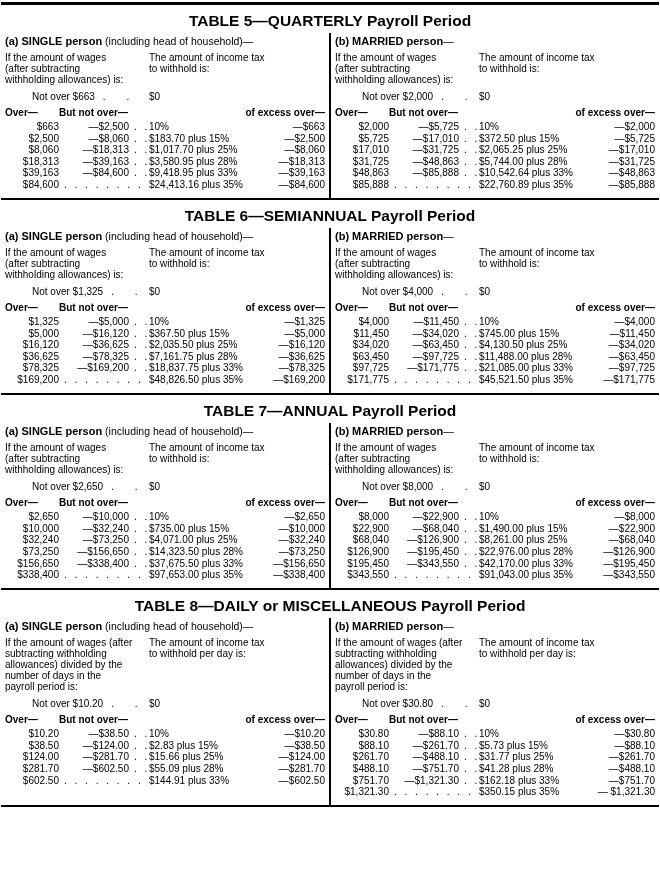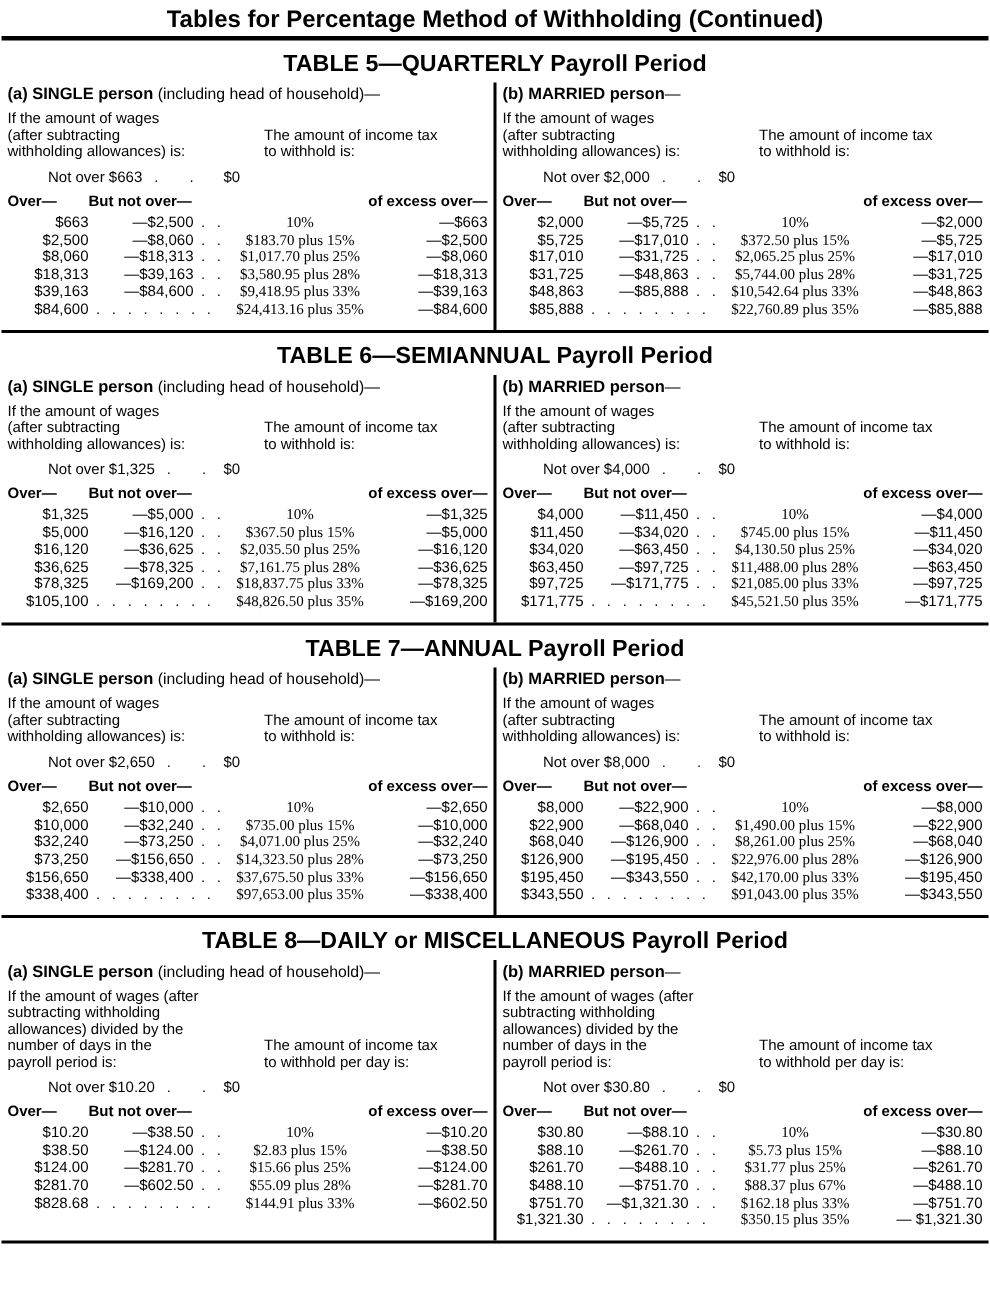--- a/index.html
+++ b/index.html
@@ -14,49 +14,48 @@
   h1 { font-size:16px; font-weight:bold; text-align:center; margin:3px 0 1px; }
   .subtitle { font-size:10.5px; font-weight:bold; text-align:center; margin:0 0 5px; }
   .rule { height:3px; background:#000; }
   section .rule { height:2.5px; }
   h2 { font-size:15.5px; font-weight:bold; text-align:center; margin:7px 0 3px; }
   .panels { display:flex; align-items:stretch; }
   .panel { flex:1 1 0; min-width:0; padding:1px 4px 7px; }
   .pdivider { width:2px; background:#000; }
   .phead { font-size:11px; font-weight:bold; margin:1px 0 5px; white-space:nowrap; }
   .phead .rest { font-weight:normal; font-size:10.5px;margin-top:48px; }
-  .labels { display:flex; align-items:flex-end; font-size:10px; line-height:11px; margin-bottom:2px;gap:27px; }
+  .labels { display:flex; font-size:10px; line-height:11px; margin-bottom:2px; }
   .wages { width:144px; flex:0 0 144px; }
   .taxlbl { flex:1; }
   .notover { display:flex; align-items:baseline; font-size:10px; margin:6px 0 5px; }
   .no-left { width:144px; flex:0 0 144px; display:flex; }
   .no-label { white-space:nowrap;padding-left:27px; }
   .no-dots { flex:1; overflow:hidden; white-space:nowrap; margin:0 6px 0 8px; }
   .no-dots::after { content:". . . . . . . . . ."; letter-spacing:9px; }
   .colhead { display:flex; font-size:10px; font-weight:bold; margin-bottom:3px; }
   .ch-over { width:54px; flex:0 0 54px; }
   .ch-bno { flex:1; }
   .ch-ex { white-space:nowrap; }
   .rows { font-size:10px; line-height:11.6px; }
   .row { display:flex; white-space:nowrap; }
   .c-over { width:54px; flex:0 0 54px; text-align:right; }
   .c-bno { width:70px; flex:0 0 70px; text-align:right; overflow:hidden; }
   .c-dots { width:20px; flex:0 0 20px; overflow:hidden; padding-left:5px; }
   .c-dots::after { content:". . . . . . . . . . . . . ."; letter-spacing:2.5px; }
-  .c-tax { flex:1; text-align:center; overflow:hidden;font-family:Liberation Serif, serif; }
+  .c-tax { flex:1; text-align:left; overflow:hidden; }
   .c-excess { min-width:74px; text-align:right; }
   .row:last-child .c-bno { width:0; flex:0 0 0; }
   .row:last-child .c-dots { width:90px; flex:0 0 90px; }
 </style>
 </head>
 <body>
 
 <div class="doc">
 
-  <h1>Tables for Percentage Method of Withholding (Continued)</h1>
   <div class="rule"></div>
 
   <section>
     <h2>TABLE 5—QUARTERLY Payroll Period</h2>
     <div class="panels">
       <div class="panel">
         <div class="phead"><b>(a) SINGLE person</b><span class="rest"> (including head of household)—</span></div>
         <div class="labels">
           <div class="wages">
             <div>If the amount of wages</div>
@@ -273,21 +272,21 @@
 
   <div class="row">
     <span class="c-over">$78,325</span>
     <span class="c-bno">—$169,200</span>
     <span class="c-dots"></span>
     <span class="c-tax">$18,837.75 plus 33%</span>
     <span class="c-excess">—$78,325</span>
   </div>
 
   <div class="row">
-    <span class="c-over">$105,100</span>
+    <span class="c-over">$169,200</span>
     <span class="c-bno"></span>
     <span class="c-dots"></span>
     <span class="c-tax">$48,826.50 plus 35%</span>
     <span class="c-excess">—$169,200</span>
   </div>
 </div>
       </div>
       <div class="pdivider"></div>
       <div class="panel">
         <div class="phead"><b>(b) MARRIED person</b><span class="rest">—</span></div>
@@ -583,21 +582,21 @@
 
   <div class="row">
     <span class="c-over">$281.70</span>
     <span class="c-bno">—$602.50</span>
     <span class="c-dots"></span>
     <span class="c-tax">$55.09 plus 28%</span>
     <span class="c-excess">—$281.70</span>
   </div>
 
   <div class="row">
-    <span class="c-over">$828.68</span>
+    <span class="c-over">$602.50</span>
     <span class="c-bno">—$1,301.50</span>
     <span class="c-dots"></span>
     <span class="c-tax">$144.91 plus 33%</span>
     <span class="c-excess">—$602.50</span>
   </div>
 
 </div>
       </div>
       <div class="pdivider"></div>
       <div class="panel">
@@ -649,21 +648,21 @@
     <span class="c-bno">—$488.10</span>
     <span class="c-dots"></span>
     <span class="c-tax">$31.77 plus 25%</span>
     <span class="c-excess">—$261.70</span>
   </div>
 
   <div class="row">
     <span class="c-over">$488.10</span>
     <span class="c-bno">—$751.70</span>
     <span class="c-dots"></span>
-    <span class="c-tax">$88.37 plus 67%</span>
+    <span class="c-tax">$41.28 plus 28%</span>
     <span class="c-excess">—$488.10</span>
   </div>
 
   <div class="row">
     <span class="c-over">$751.70</span>
     <span class="c-bno">—$1,321.30</span>
     <span class="c-dots"></span>
     <span class="c-tax">$162.18 plus 33%</span>
     <span class="c-excess">—$751.70</span>
   </div>

